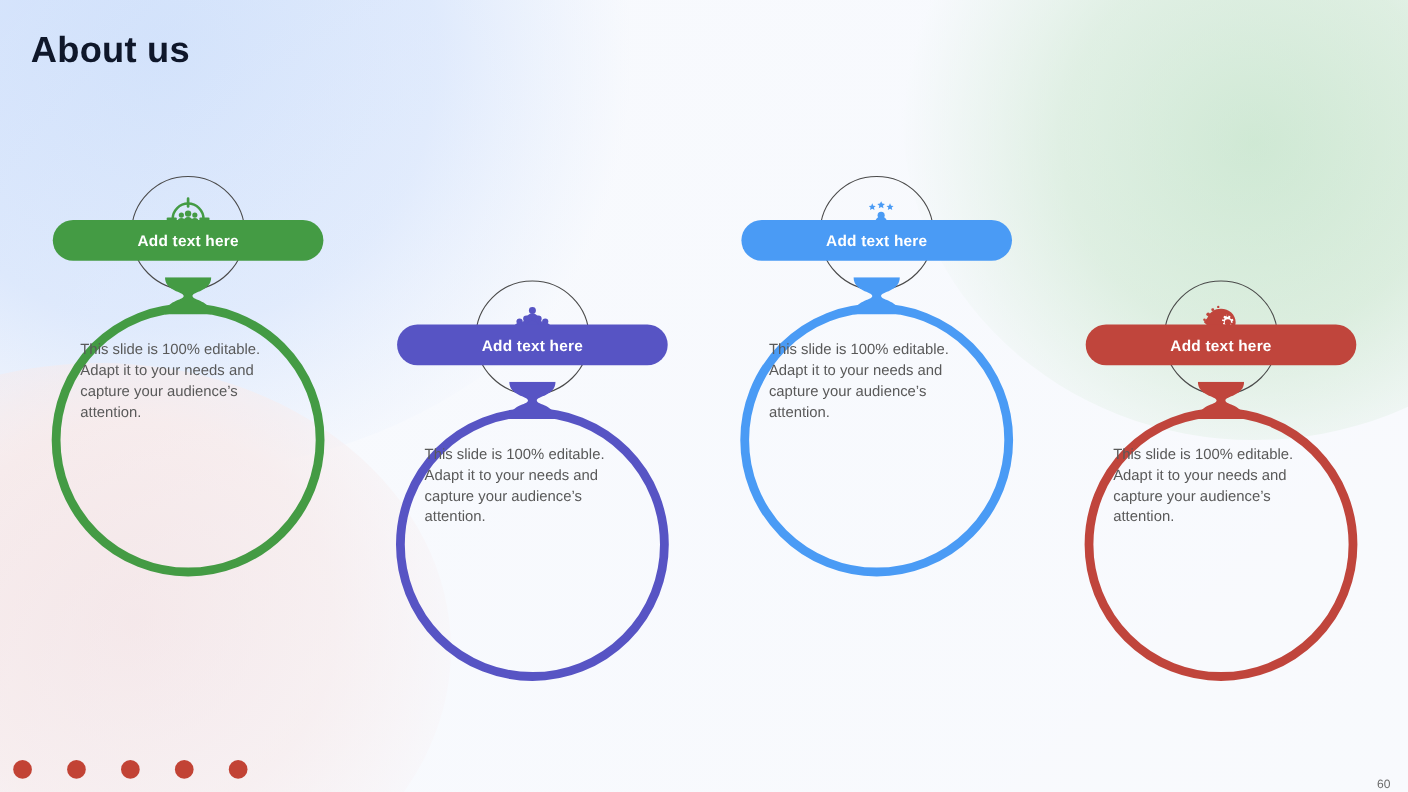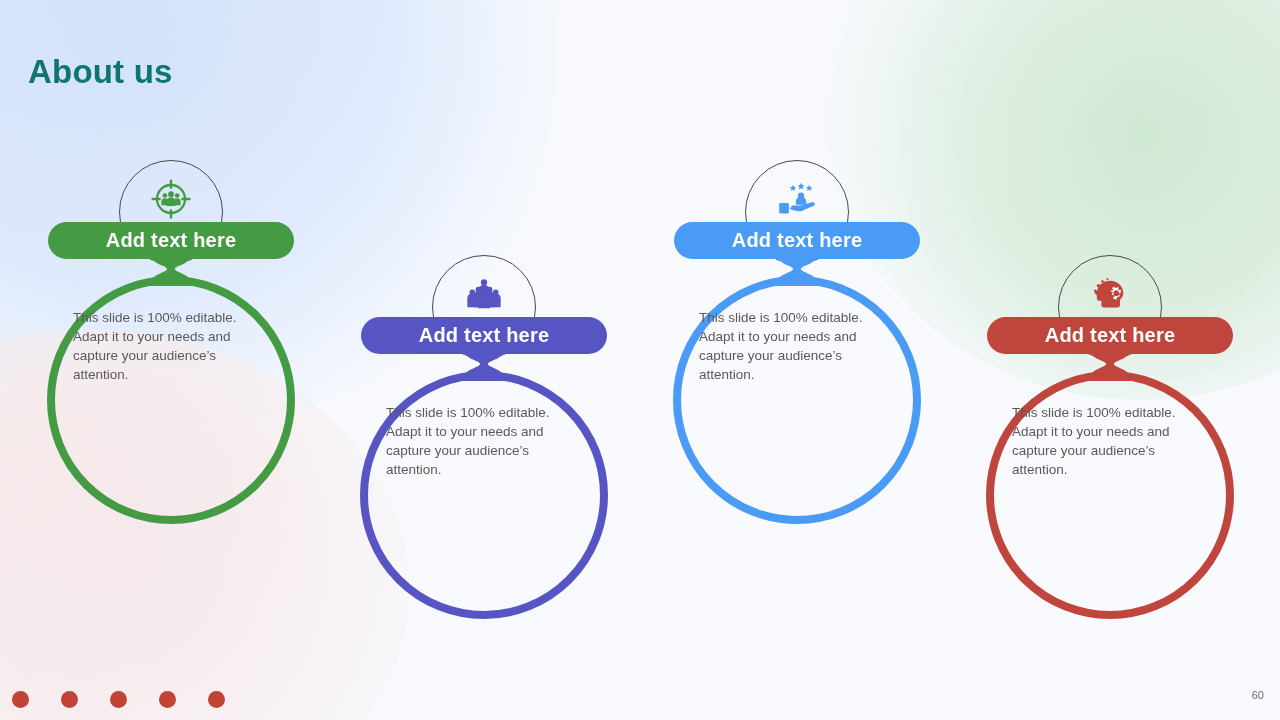--- a/index.html
+++ b/index.html
@@ -31,23 +31,22 @@
     background:radial-gradient(circle at 55% 45%, #f3dfe0 0%, #f6e7e7 40%, rgba(246,232,232,0) 72%);
   }
   .bg-wash {
     position:absolute; inset:0;
     background:linear-gradient(135deg, rgba(255,255,255,0) 0%, rgba(248,250,254,.45) 45%, rgba(255,255,255,.15) 100%);
   }
 
   
   #page-title {
     position:absolute; left:28px; top:26px;
-    font-size:33px; font-weight:bold; color:#0f766e;
+    font-size:33px; font-weight:bold; color:#0f172a;
     letter-spacing:.2px;
-    margin-top:27px;
   }
 
   
   .item { position:absolute; width:310px; }
 
   
   .dome {
     position:absolute; left:50%; transform:translateX(-50%);
     top:0; width:104px; height:104px;
     border:1.3px solid #4a4a4a; border-radius:50%;
@@ -56,24 +55,24 @@
   .icon-holder {
     position:absolute; left:50%; transform:translateX(-50%);
     top:16px; width:46px; height:46px;
     display:flex; align-items:center; justify-content:center;
   }
   .icon-holder svg { display:block; }
 
   
   .pill {
     position:absolute; left:50%; transform:translateX(-50%);
-    top:62px; width:246px; height:37px;
+    top:40px; width:246px; height:37px;
     border-radius:19px;
     display:flex; align-items:center; justify-content:center;
-    color:#fff; font-size:20px; font-weight:bold;
+    color:#fff; font-size:14px; font-weight:bold;
     letter-spacing:.2px;
     z-index:3;
   }
 
   
   .connector {
     position:absolute; left:50%; transform:translateX(-50%);
     top:92px; width:46px; height:34px; z-index:2;
   }
   .connector svg { display:block; }
@@ -94,21 +93,21 @@
     color:#595959;
     z-index:2;
   }
 
   
   #dots { position:absolute; left:12px; bottom:12px; display:flex; gap:32px; }
   .dot { width:17px; height:17px; border-radius:50%; background:#c24335; }
 
   
   #page-number {
-    position:absolute; right:16px; bottom:19px;
+    position:absolute; right:16px; bottom:1px;
     font-size:11px; color:#6b6b6b;
   }
 </style>
 </head>
 <body>
 
 <div id="slide">
 
   <div class="bg-blob bg-blue-tl"></div>
   <div class="bg-blob bg-green-tr"></div>

